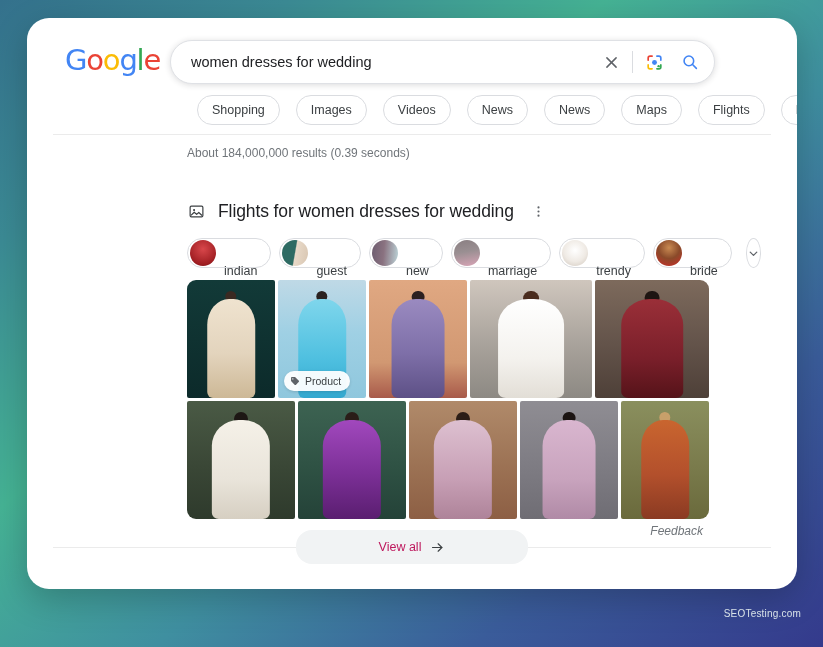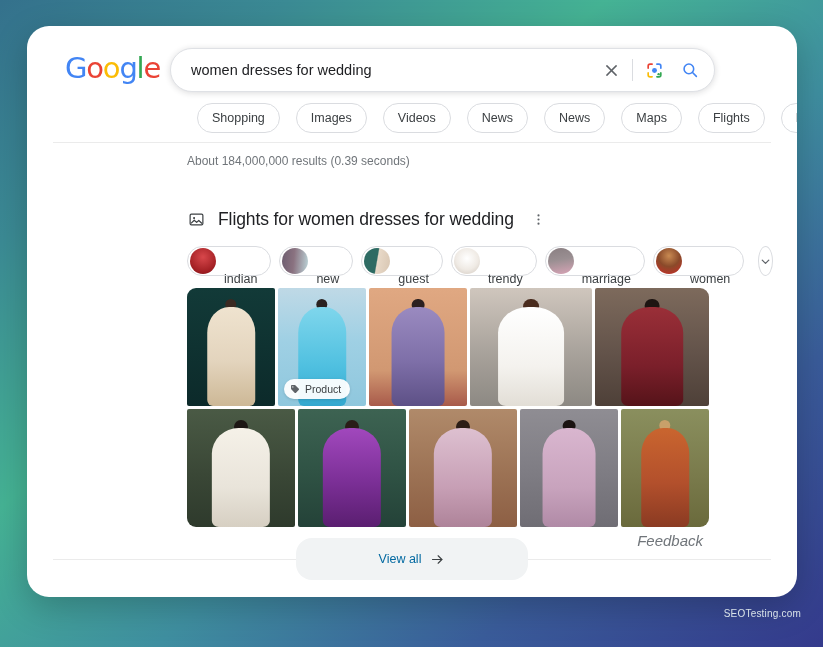--- a/index.html
+++ b/index.html
@@ -20,21 +20,21 @@
         #3f8fa0 58%,
         #3a5c9a 78%,
         #343a8c 100%);
     position: relative;
   }
 
   
   .card {
     position: absolute;
     left: 27px;
-    top: 26px;
+    top: 18px;
     width: 770px;
     height: 571px;
     background: #ffffff;
     border-radius: 22px;
     box-shadow: 0 10px 34px rgba(0,0,0,0.22);
     overflow: hidden;
   }
 
   
   .header {
@@ -289,21 +289,21 @@
     margin-right: 5px;
     display: flex;
     align-items: center;
     color: #5f6368;
   }
 
   
   .feedback {
     text-align: right;
     width: 516px;
-    font-size: 15px;
+    font-size: 12px;
     font-style: italic;
     color: #70757a;
     margin-top: 5px;
     cursor: pointer;
   }
 
   
   .viewall-wrap {
     position: absolute;
     left: 26px;
@@ -312,31 +312,31 @@
     display: flex;
     align-items: center;
   }
   .viewall-line {
     flex: 1;
     height: 1px;
     background: #ebebeb;
   }
   .viewall-btn {
     width: 232px;
-    height: 42px;
+    height: 34px;
     background: #f1f3f4;
     border: none;
     border-radius: 16px;
     display: flex;
     align-items: center;
     justify-content: center;
     gap: 9px;
     font-family: "Liberation Sans", sans-serif;
     font-size: 12.5px;
-    color: #0369a1;
+    color: #be185d;
     cursor: pointer;
     flex: 0 0 auto;
   }
 
   
   .watermark {
     position: absolute;
     right: 22px;
     bottom: 28px;
     font-size: 10px;
@@ -438,38 +438,38 @@
         </svg>
       </div>
     </div>
 
     <div class="refine-row">
       <div class="refine-chip">
         <div class="refine-thumb" style="background:radial-gradient(circle at 50% 35%,#d8474b 0%,#a01e22 70%,#6d1216 100%);"></div>
         <span class="refine-label">indian</span>
       </div>
       <div class="refine-chip">
+        <div class="refine-thumb" style="background:linear-gradient(100deg,#2e6b63 0%,#2e6b63 48%,#e8d9c8 52%,#d8c6b2 100%);"></div>
+        <span class="refine-label">guest</span>
+      </div>
+      <div class="refine-chip">
         <div class="refine-thumb" style="background:linear-gradient(95deg,#6d5d70 0%,#8a7280 45%,#bcd4d8 100%);"></div>
         <span class="refine-label">new</span>
       </div>
       <div class="refine-chip">
-        <div class="refine-thumb" style="background:linear-gradient(100deg,#2e6b63 0%,#2e6b63 48%,#e8d9c8 52%,#d8c6b2 100%);"></div>
-        <span class="refine-label">guest</span>
+        <div class="refine-thumb" style="background:linear-gradient(170deg,#8a7f82 0%,#9a8f92 45%,#d8a4b6 100%);"></div>
+        <span class="refine-label">marriage</span>
       </div>
       <div class="refine-chip">
         <div class="refine-thumb" style="background:radial-gradient(circle at 50% 40%,#ffffff 0%,#efeae4 55%,#cfc6bc 100%);"></div>
         <span class="refine-label">trendy</span>
       </div>
       <div class="refine-chip">
-        <div class="refine-thumb" style="background:linear-gradient(170deg,#8a7f82 0%,#9a8f92 45%,#d8a4b6 100%);"></div>
-        <span class="refine-label">marriage</span>
-      </div>
-      <div class="refine-chip">
         <div class="refine-thumb" style="background:radial-gradient(circle at 50% 30%,#c98a52 0%,#8a4a2a 48%,#cc2b28 100%);"></div>
-        <span class="refine-label">women</span>
+        <span class="refine-label">bride</span>
       </div>
       <div class="refine-expand">
         <svg width="13" height="13" viewBox="0 0 24 24" fill="none" stroke="currentColor" stroke-width="2.3" stroke-linecap="round" stroke-linejoin="round">
           <polyline points="6 9.5 12 15.5 18 9.5"></polyline>
         </svg>
       </div>
     </div>
 
     <div class="img-grid">
 

